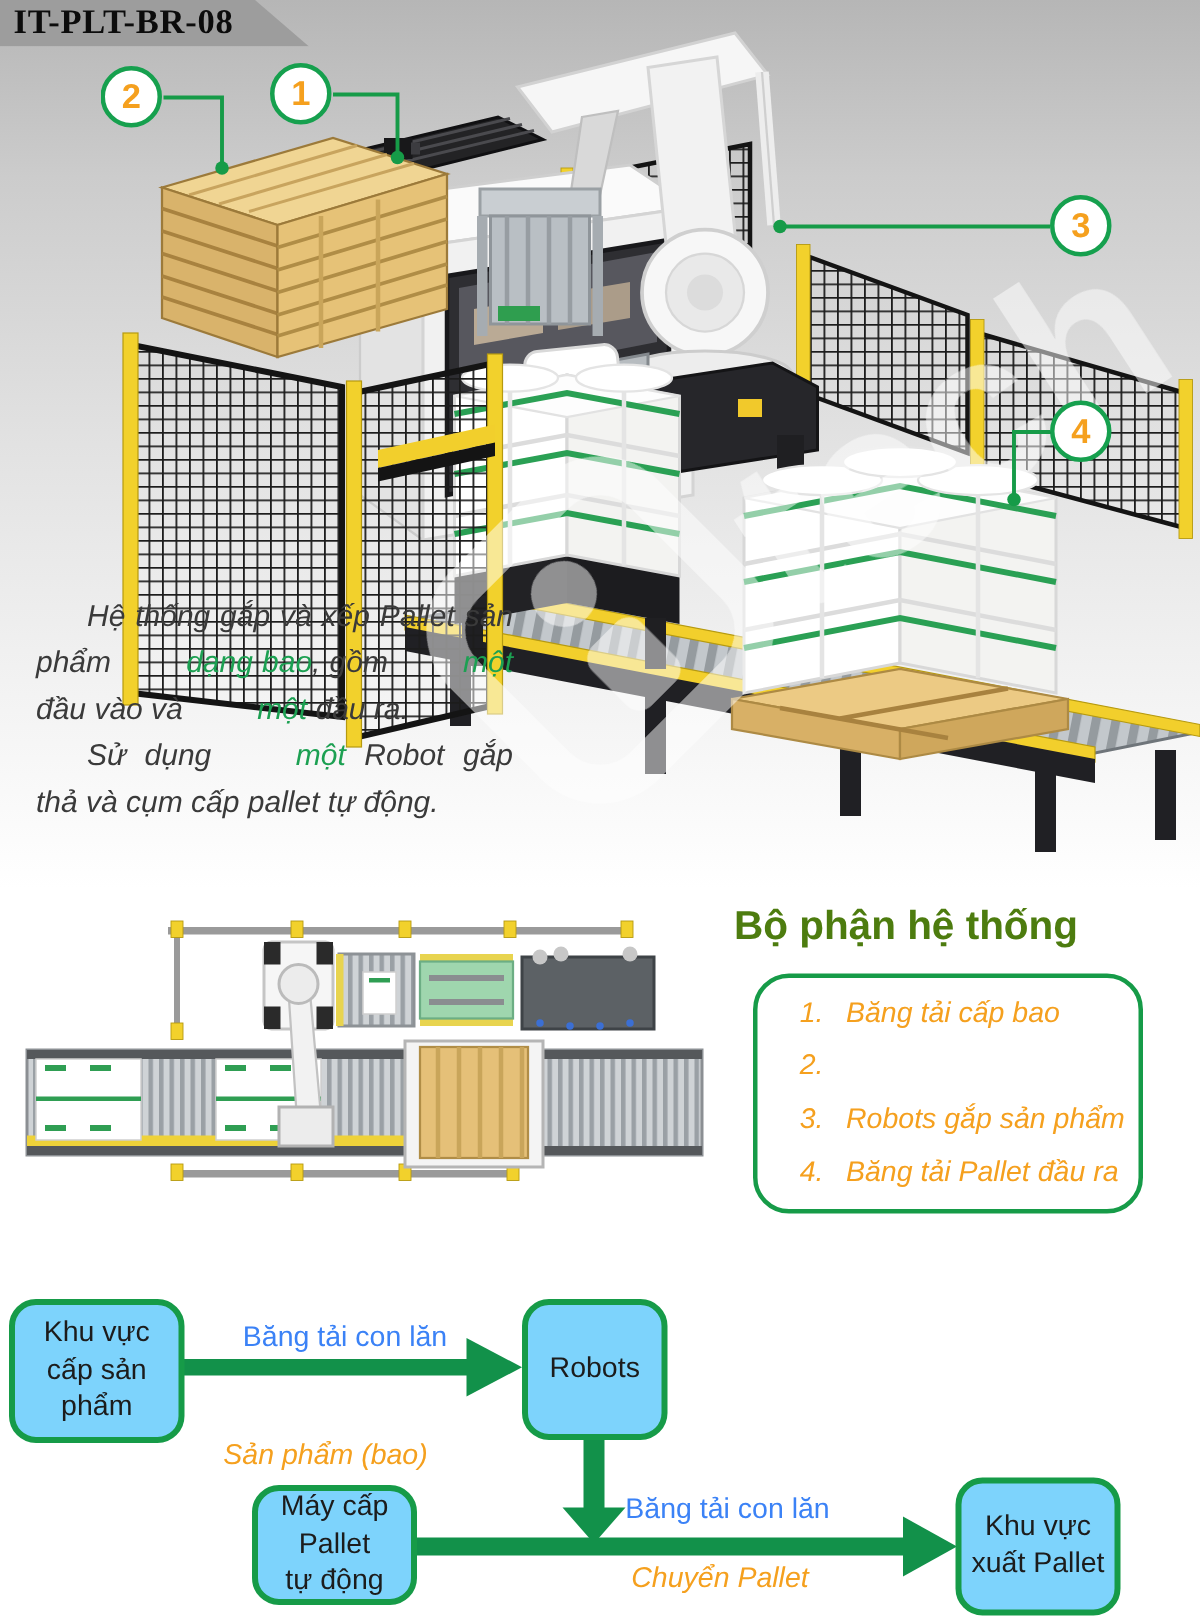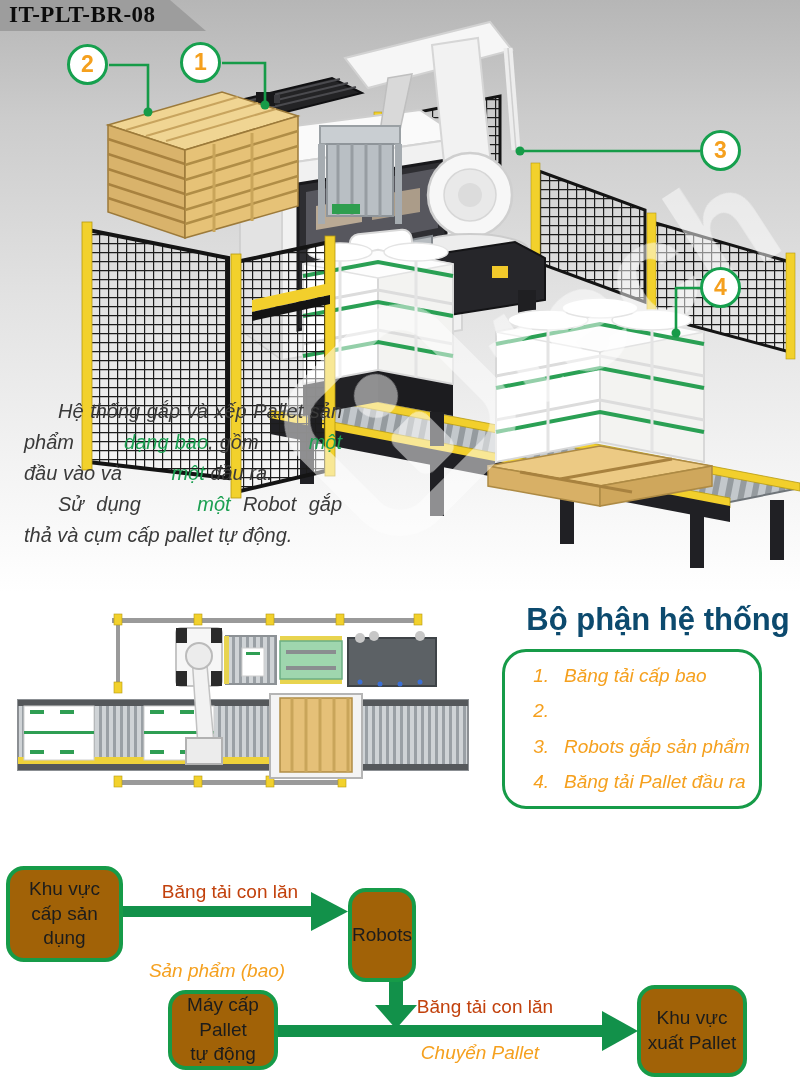--- a/index.html
+++ b/index.html
@@ -14,33 +14,33 @@
          font-family:"Liberation Serif",serif;font-weight:bold;font-size:23px;color:#0c0c0c;
          line-height:30px;padding-left:9px;box-sizing:border-box;letter-spacing:.5px;}
   .callout{position:absolute;width:41px;height:41px;box-sizing:border-box;border:3px solid #16a04e;
            border-radius:50%;background:#fff;color:#f5a01e;font-weight:bold;font-size:23px;
            display:flex;align-items:center;justify-content:center;}
   .desc{position:absolute;left:24px;top:396px;width:318px;font-style:italic;font-size:20px;
         line-height:1.55;color:#3a3a3a;text-align:justify;}
   .desc p{margin:0;text-indent:34px;}
   .desc .green{color:#1ca052;padding-left:44px;}
   
-  .comp-title{position:absolute;left:518px;top:602px;width:280px;text-align:center;
-              font-size:31px;font-weight:bold;color:#0c4a6e;}
+  .comp-title{position:absolute;left:464px;top:602px;width:280px;text-align:center;
+              font-size:27px;font-weight:bold;color:#4d7c0f;}
   .comp-box{position:absolute;left:502px;top:649px;width:260px;height:160px;box-sizing:border-box;
             border:3px solid #169b48;border-radius:24px;background:#fff;
             display:flex;flex-direction:column;justify-content:space-evenly;padding-left:22px;}
   .comp-item{display:flex;gap:15px;font-style:italic;color:#f5a01e;font-size:19px;}
   .comp-item .num{width:22px;text-align:right;}
   
   .flow svg{position:absolute;left:0;top:855px;}
   .fbox{position:absolute;box-sizing:border-box;border:4px solid #169b48;border-radius:18px;
-        background:#a16207;display:flex;flex-direction:column;align-items:center;justify-content:center;
+        background:#7dd3fc;display:flex;flex-direction:column;align-items:center;justify-content:center;
         font-size:19px;color:#1c1c1c;line-height:1.3;text-align:center;}
-  .flabel{position:absolute;font-size:19px;color:#c2410c;text-align:center;}
+  .flabel{position:absolute;font-size:19px;color:#3b82f6;text-align:center;}
   .flabel.orange{color:#f5a01e;font-style:italic;}
 </style>
 </head>
 <body>
 
 <div class="page">
 
   <div class="hero">
     <svg width="800" height="592" viewBox="0 0 800 592">
       <defs>
@@ -328,23 +328,23 @@
         <polygon points="311,37 348,56.5 311,76"></polygon>
         <rect x="389" y="104" width="14" height="50"></rect>
         <polygon points="375,150 417,150 396,174"></polygon>
         <rect x="276" y="170" width="328" height="12"></rect>
         <polygon points="602,156 638,176 602,196"></polygon>
       </g>
     </svg>
 
     <div class="fbox" style="left:6px;top:866px;width:117px;height:96px;">
       <span>Khu vực</span>
-      <span>cấp sản dụng</span>
-    </div>
-    <div class="fbox" style="left:348px;top:888px;width:68px;height:94px;">
+      <span>cấp sản phẩm</span>
+    </div>
+    <div class="fbox" style="left:348px;top:866px;width:97px;height:94px;">
       <span>Robots</span>
     </div>
     <div class="fbox" style="left:168px;top:990px;width:110px;height:80px;">
       <span>Máy cấp</span>
       <span>Pallet</span>
       <span>tự động</span>
     </div>
     <div class="fbox" style="left:637px;top:985px;width:110px;height:92px;">
       <span>Khu vực</span>
       <span>xuất Pallet</span>

